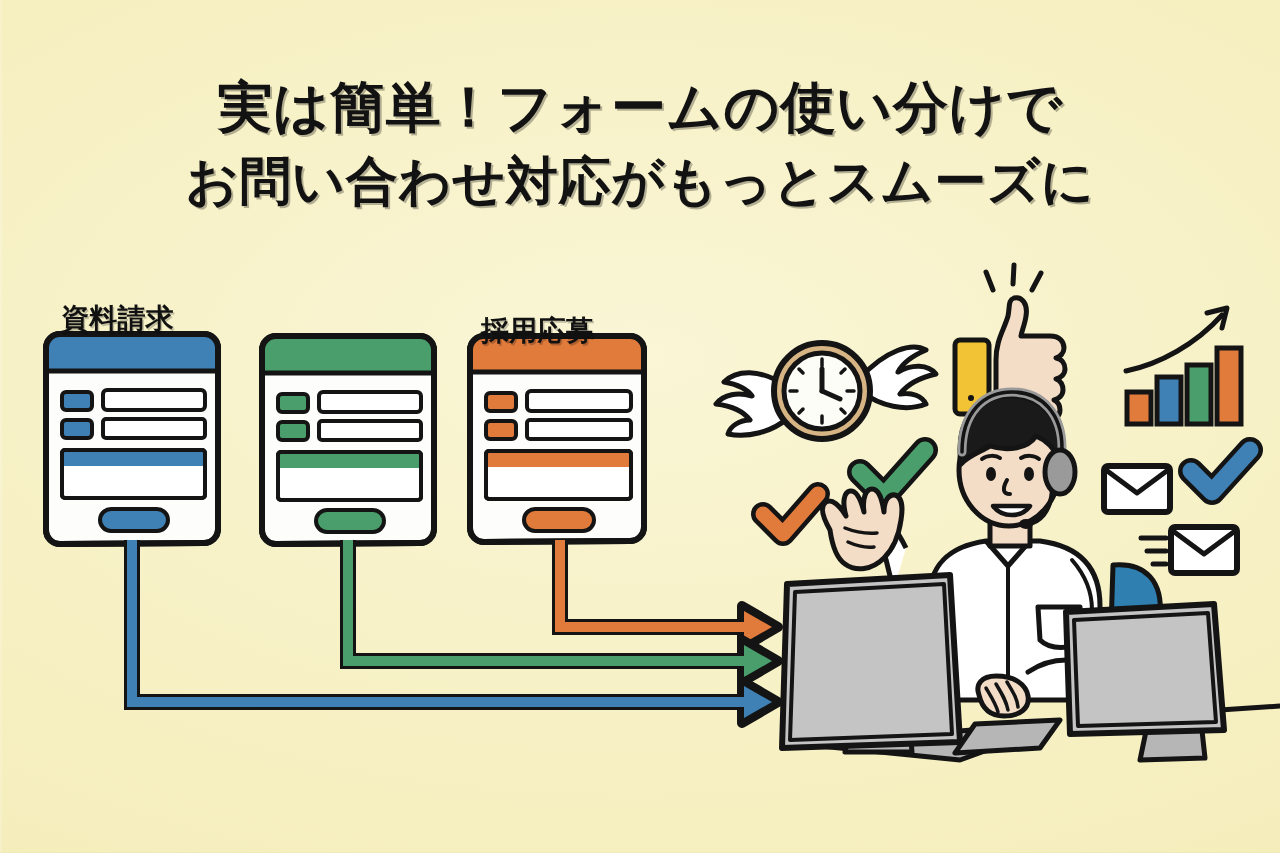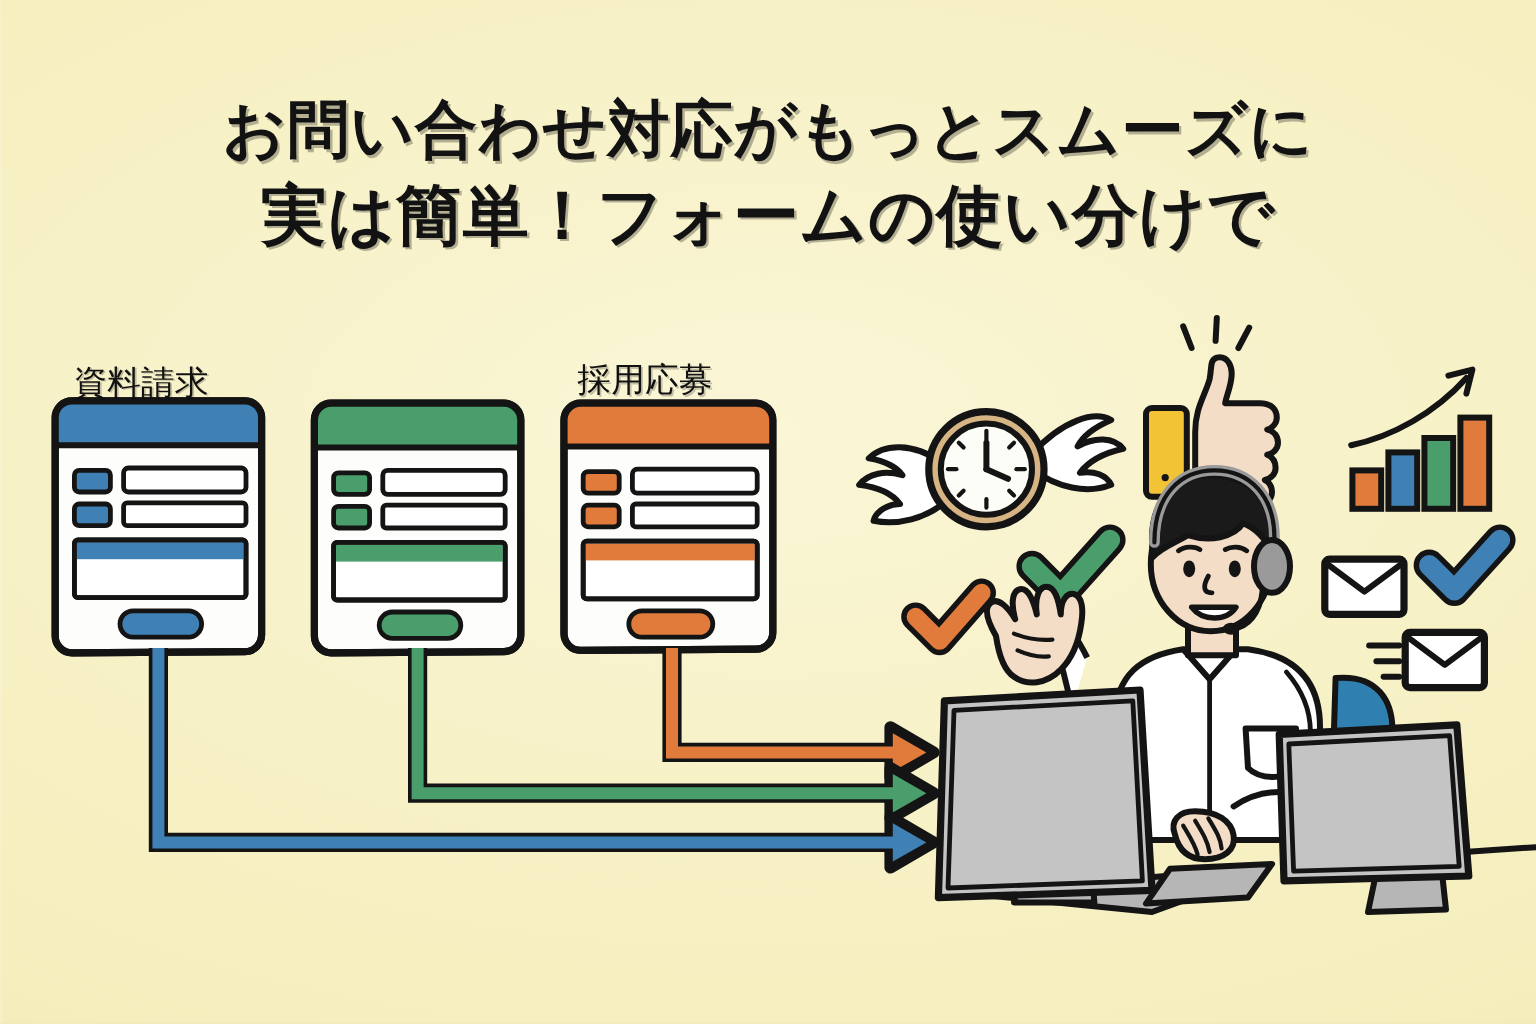--- a/index.html
+++ b/index.html
@@ -32,30 +32,30 @@
     text-shadow:2px 2px 0 rgba(0,0,0,.28);
     white-space:nowrap;
   }
   .title-line.l1{font-size:55px;}
   .title-line.l2{font-size:52px;margin-top:4px;}
 
   
   .caption{
     position:absolute;
     color:#111;
-    font-weight:400;
+    font-weight:700;
     font-size:28px;
     letter-spacing:.01em;
     white-space:nowrap;
     text-shadow:1.5px 1.5px 0 rgba(0,0,0,.22);
     pointer-events:none;
   }
   .cap-1{left:61px;top:300px;}
   .cap-2{left:247px;top:300px;}
-  .cap-3{left:481px;top:298px;}
+  .cap-3{left:481px;top:312px;}
 </style>
 </head>
 <body>
 
 <div id="stage">
 
   <svg id="art" viewBox="0 0 1280 853" xmlns="http://www.w3.org/2000/svg">
     <defs>
       <style>
         .ink   { stroke:#141414; stroke-linecap:round; stroke-linejoin:round; fill:none; }
@@ -289,20 +289,20 @@
       <path d="M955 753 L1040 748 L1060 720 L975 724 Z" fill="#b6b6b6" stroke="#141414" stroke-width="5" stroke-linejoin="round"></path>
     </g>
     <g>
       <path d="M1140 760 L1205 758 L1200 712 L1150 712 Z" fill="#b6b6b6" stroke="#141414" stroke-width="5" stroke-linejoin="round"></path>
       <path d="M1066 612 L1214 604 L1224 730 L1070 734 Z" fill="#c4c4c4" stroke="#141414" stroke-width="6" stroke-linejoin="round"></path>
       <path d="M1074 620 L1208 613 L1216 722 L1078 726 Z" fill="#c4c4c4" stroke="#141414" stroke-width="4" stroke-linejoin="round"></path>
     </g>
   </svg>
 
   <div class="title-block">
+    <span class="title-line l1">実は簡単！フォームの使い分けで</span>
     <span class="title-line l2">お問い合わせ対応がもっとスムーズに</span>
-    <span class="title-line l1">実は簡単！フォームの使い分けで</span>
   </div>
 
   <div class="caption cap-1">資料請求</div>
   <div class="caption cap-3">採用応募</div>
 
 </div>
 
 </body></html>

